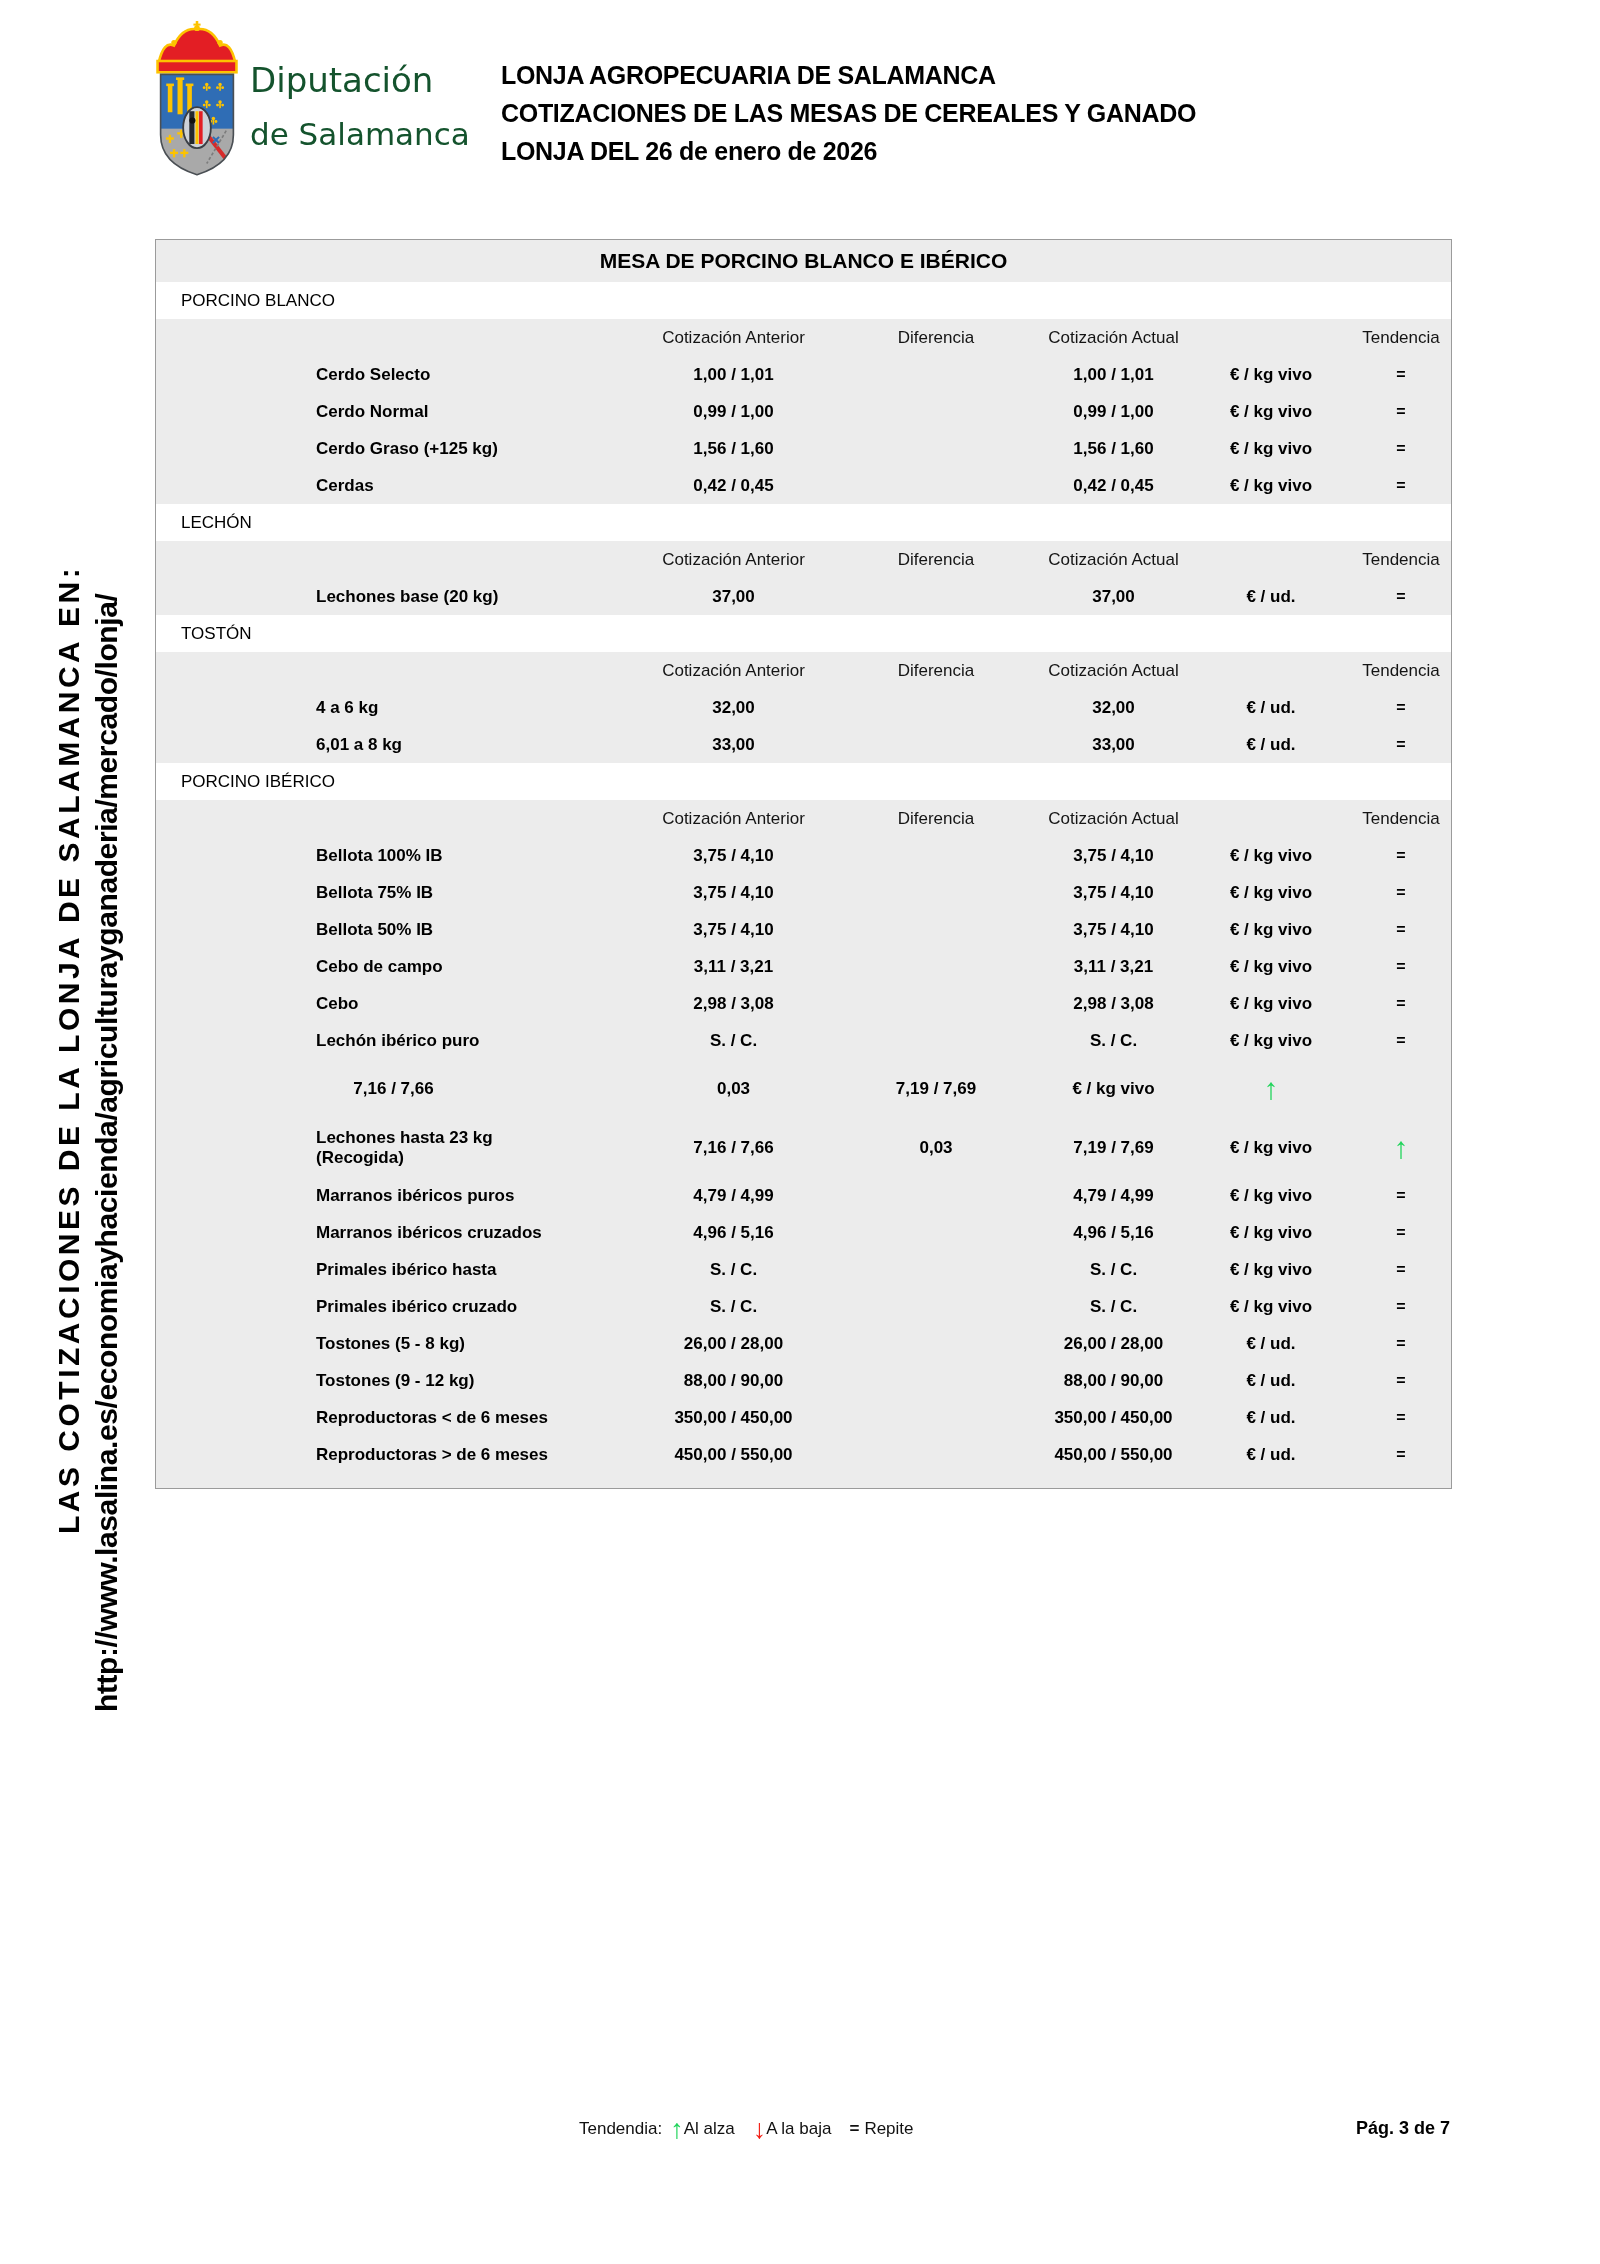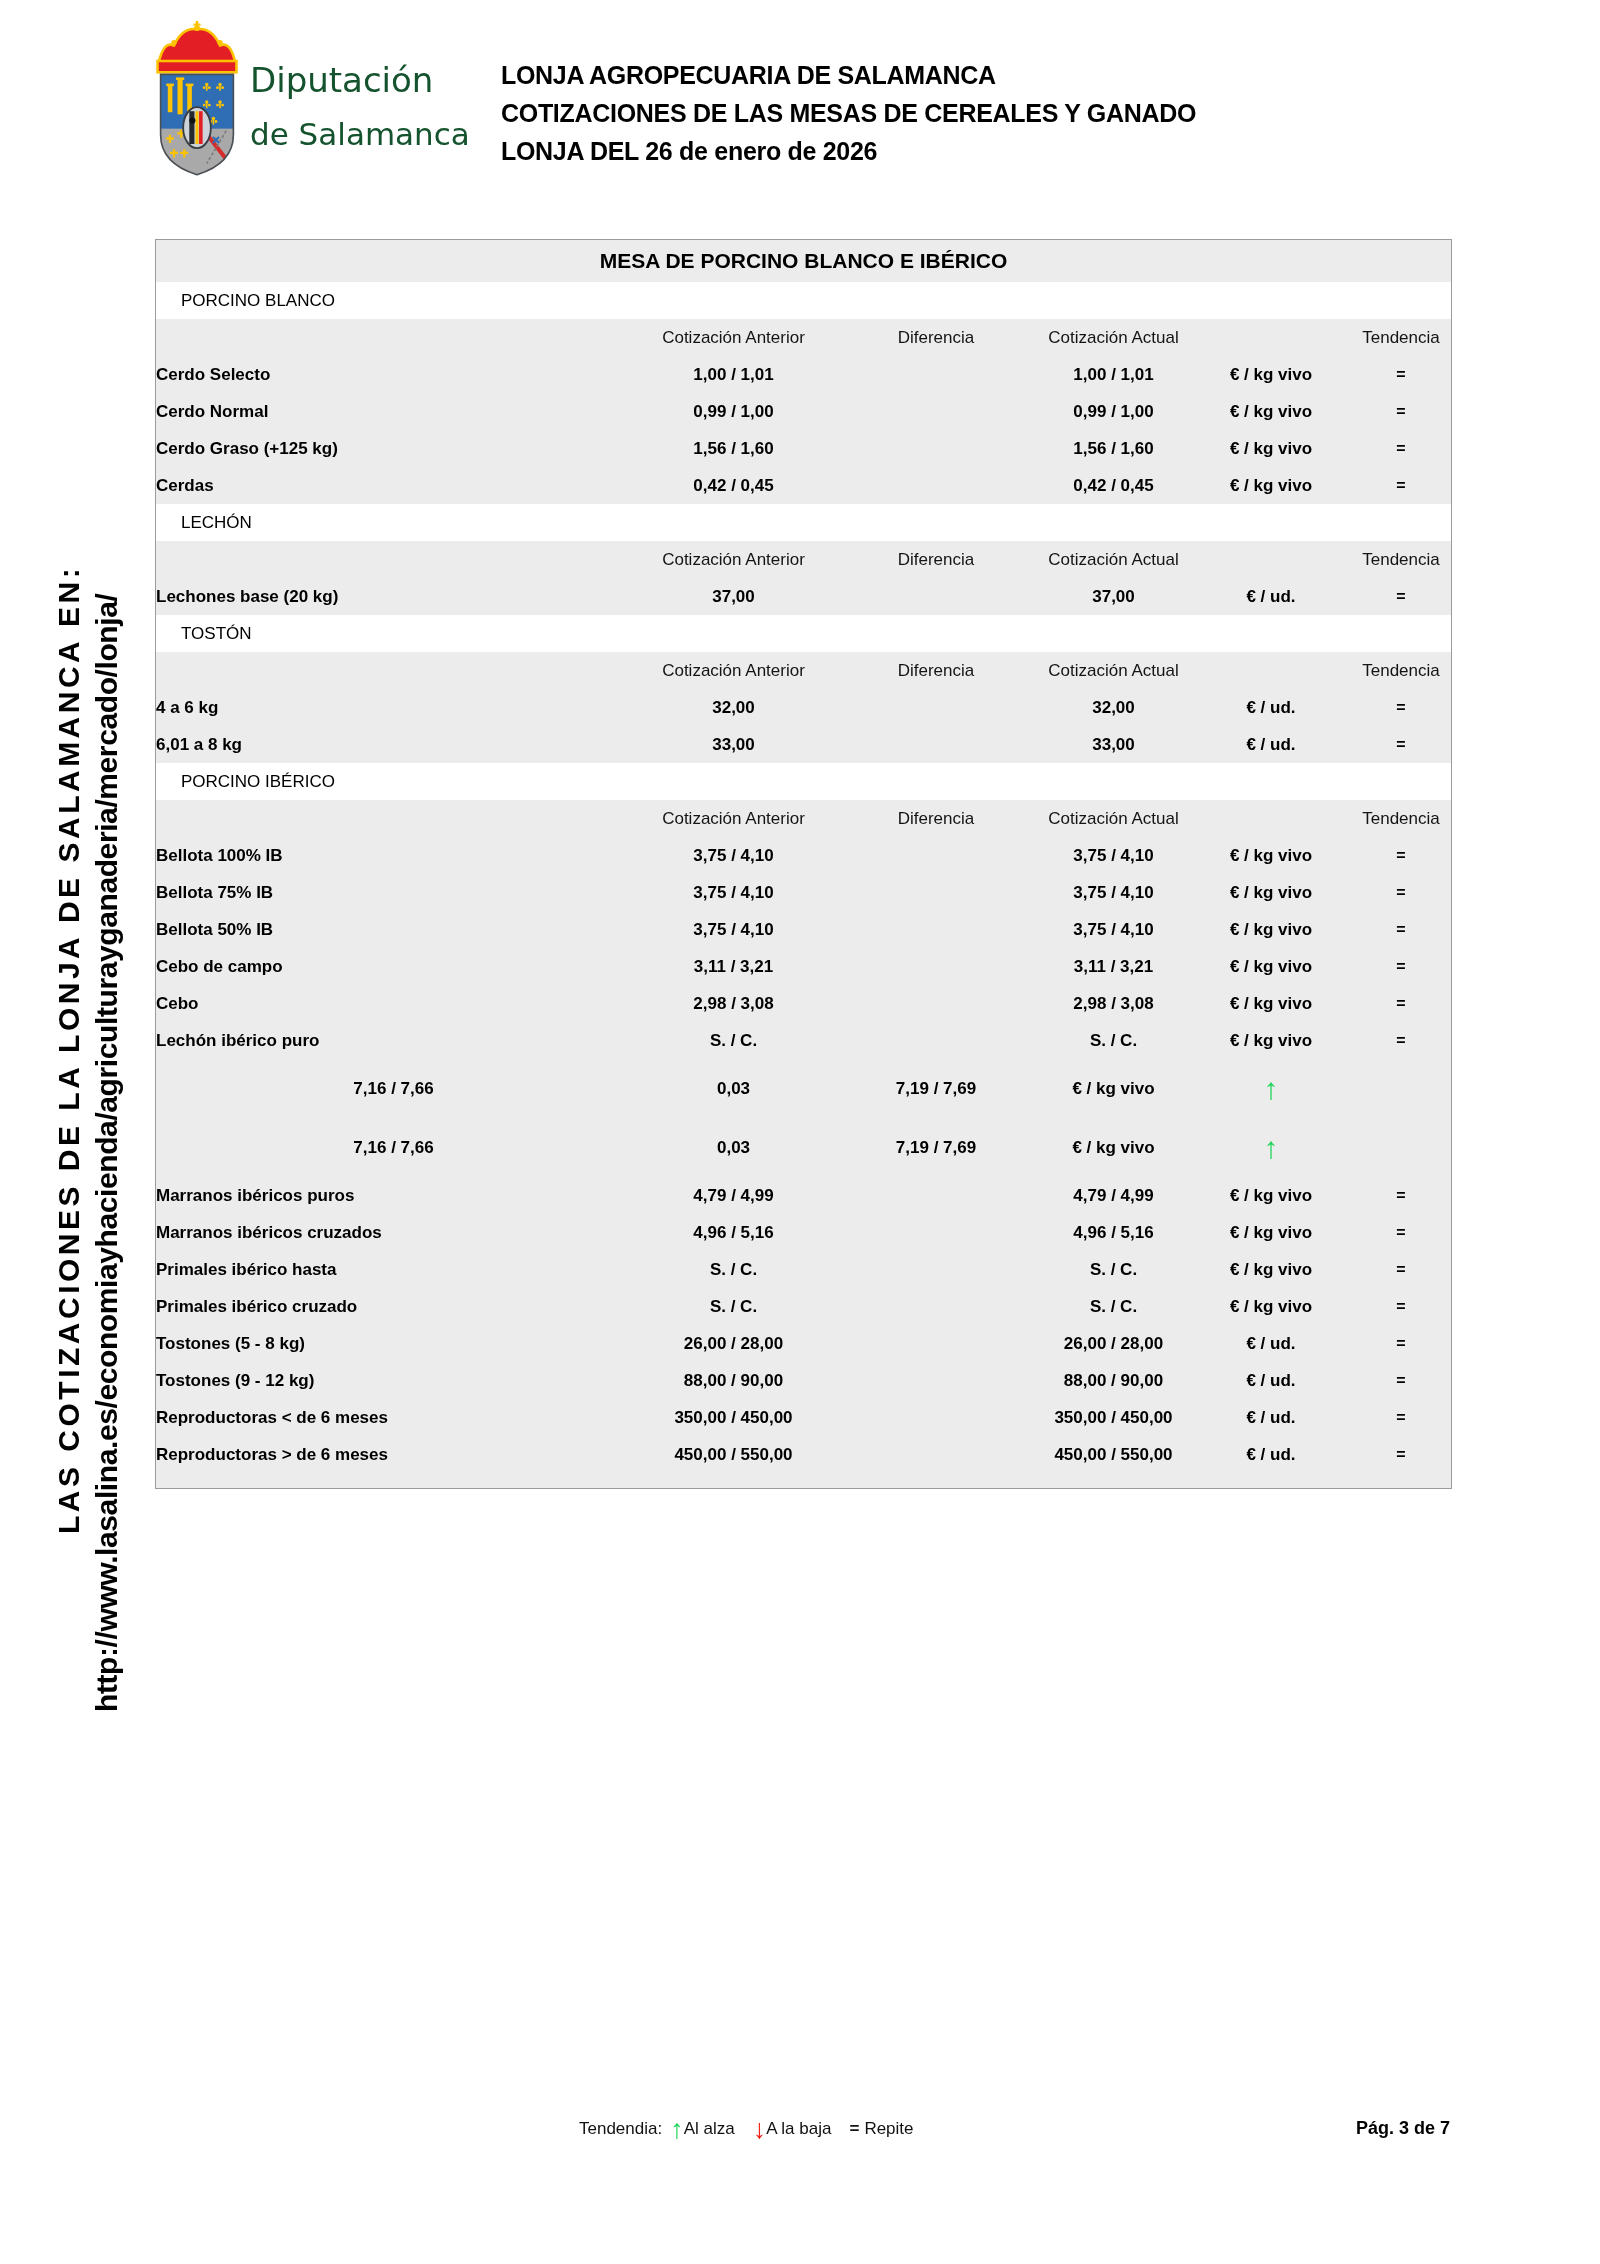--- a/index.html
+++ b/index.html
@@ -21,21 +21,21 @@
 
   
   .tablewrap{position:absolute;left:155px;top:239px;width:1297px;border:1px solid #9b9b9b;background:#ececec}
   .t-title{height:42px;display:flex;align-items:center;justify-content:center;font-weight:bold;font-size:21px}
   .strip{height:37px;background:#fff;display:flex;align-items:center;padding-left:25px;font-weight:normal;font-size:17px}
   .grid{display:grid;grid-template-columns:475px 205px 200px 155px 160px 100px;align-items:center}
   .hrow{height:37px;font-size:17px;color:#141414}
   .hrow div{text-align:center}
   .drow{min-height:37px;font-weight:bold;font-size:17px}
   .drow.tall{min-height:59px}
-  .label{line-height:20px}
+  .label{padding-left:160px;line-height:20px}
   .label span{display:inline-block;max-width:262px;vertical-align:middle}
   .num,.unit{text-align:center}
   .trend{text-align:center;font-size:16px;font-weight:bold}
   .trend.up{font-size:30px;font-weight:400;line-height:18px}
   .gblock.last{padding-bottom:15px}
 
   
   .footer{position:absolute;left:579px;top:2114px;height:30px;display:flex;align-items:center;font-size:17px;color:#111}
   .footer .gap-s{width:8px}.footer .gap-m{width:18px}
   .f-arrow{font-size:27px;font-weight:400;line-height:20px}
@@ -300,20 +300,21 @@
     <div class="trend">=</div>
   </div>
           <div class="grid drow tall">
     <div class="num">7,16 / 7,66</div>
     <div class="num">0,03</div>
     <div class="num">7,19 / 7,69</div>
     <div class="num unit">€ / kg vivo</div>
     <div class="trend up" style="color: rgb(34, 212, 92);">↑</div>
   </div>
           <div class="grid drow tall">
+    <div class="label"><span>Lechones hasta 23 kg (Recogida)</span></div>
     <div class="num">7,16 / 7,66</div>
     <div class="num">0,03</div>
     <div class="num">7,19 / 7,69</div>
     <div class="num unit">€ / kg vivo</div>
     <div class="trend up" style="color: rgb(34, 212, 92);">↑</div>
   </div>
           <div class="grid drow">
     <div class="label"><span>Marranos ibéricos puros</span></div>
     <div class="num">4,79 / 4,99</div>
     <div class="num"></div>

